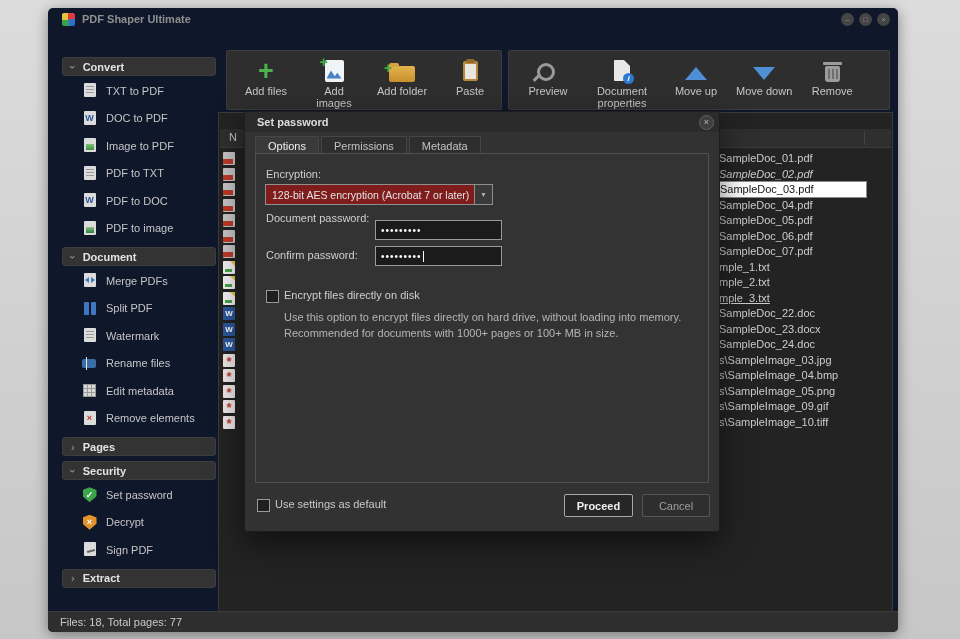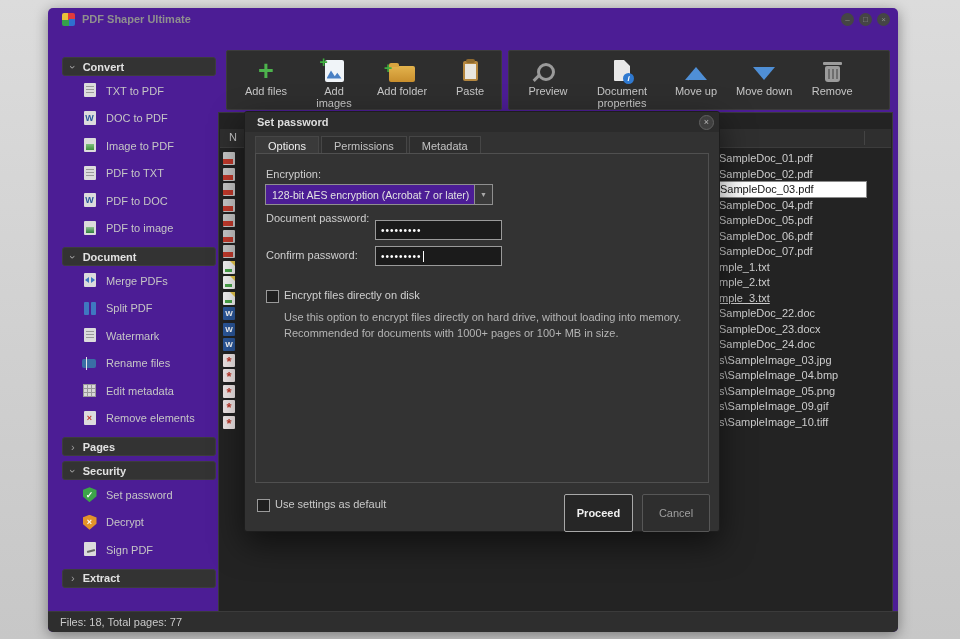--- a/index.html
+++ b/index.html
@@ -4,21 +4,21 @@
 <style>
   html,body{margin:0;padding:0}
   body{
     width:960px;height:639px;position:relative;overflow:hidden;
     background:linear-gradient(180deg,#dcdcdc 0%,#cfcfcf 60%,#c7c7c7 100%);
     font-family:"Liberation Sans",sans-serif;
     -webkit-font-smoothing:antialiased;
   }
   
   .app-window{position:absolute;left:48px;top:8px;width:850px;height:624px;
-    background:#4c1d95;border-radius:5px;box-shadow:0 3px 14px rgba(0,0,0,.4)}
+    background:#0f172a;border-radius:5px;box-shadow:0 3px 14px rgba(0,0,0,.4)}
   .titlebar{position:absolute;left:0;top:0;right:0;height:22px;display:flex;align-items:center;padding:0 8px;box-sizing:border-box}
   .logo{width:13px;height:13px;border-radius:2px;margin-left:6px;flex:none;
     background:conic-gradient(#e23b3b 0 25%,#2f6fd0 0 50%,#35a14b 0 75%,#e8c13a 0)}
   .title-text{margin-left:7px;font-size:11px;font-weight:bold;color:#8f8f8f}
   .win-controls{margin-left:auto;display:flex;gap:5px}
   .win-btn{width:13px;height:13px;border-radius:50%;background:#454545;color:#8f8f8f;
     font-size:8px;line-height:13px;text-align:center}
   .menubar{position:absolute;left:8px;top:22px;height:20px;display:flex;align-items:center}
   .menu-item{padding:2px 9px;font-size:11px;color:#c9c9c9}
   
@@ -109,40 +109,40 @@
     display:flex;align-items:center;padding:0 12px;box-sizing:border-box}
   .dialog-title{font-size:11px;font-weight:bold;color:#dedede}
   .dialog-close{position:absolute;right:5px;top:3px;width:15px;height:15px;border-radius:50%;background:#3f3f3f;
     border:1px solid #606060;color:#b8b8b8;font-size:9px;line-height:13px;text-align:center;box-sizing:border-box}
   .tabs{position:absolute;left:10px;top:24px;display:flex}
   .tab{height:17px;padding:0 12px;font-size:11px;color:#c2c2c2;display:flex;align-items:center;
     background:#2e2e2e;border:1px solid #464646;border-bottom:none;margin-right:2px}
   .tab.active{background:#3a3a3a;color:#efefef;height:18px}
   .tab-frame{position:absolute;left:10px;top:41px;width:452px;height:328px;border:1px solid #505050;background:#333}
   .enc-label{position:absolute;left:10px;top:14px;font-size:11px;color:#cfcfcf}
-  .dropdown{position:absolute;left:9px;top:30px;width:226px;height:19px;background:#4c1d95;border:1px solid #8f8f8f;
+  .dropdown{position:absolute;left:9px;top:30px;width:226px;height:19px;background:#7f1d1d;border:1px solid #8f8f8f;
     display:flex;align-items:center;box-sizing:content-box}
   .dropdown-value{flex:1;font-size:10.5px;color:#e2e2e2;padding:0 6px;white-space:nowrap;overflow:hidden}
   .dropdown-btn{width:17px;align-self:stretch;background:#3a3a3a;border-left:1px solid #8f8f8f;color:#aaa;
     font-size:7px;display:flex;align-items:center;justify-content:center}
   .pw-label-1{position:absolute;left:10px;top:58px;font-size:11px;color:#cfcfcf}
   .pw-label-2{position:absolute;left:10px;top:95px;font-size:11px;color:#cfcfcf}
   .pw-field{position:absolute;left:119px;width:115px;height:18px;background:#1b1b1b;border:1px solid #9a9a9a;
     color:#fff;font-size:10px;letter-spacing:1px;display:flex;align-items:center;padding:0 5px;box-sizing:content-box}
   .pw-field-1{top:66px}
   .pw-field-2{top:92px}
   .caret{display:inline-block;width:1px;height:11px;background:#fff;margin-left:1px}
   .chk{position:absolute;width:11px;height:11px;background:#1f1f1f;border:1px solid #9a9a9a}
   .chk-disk{left:10px;top:136px}
   .chk-disk-label{position:absolute;left:28px;top:135px;font-size:11px;color:#cfcfcf}
   .desc-1{position:absolute;left:28px;top:157px;font-size:11px;color:#b5b5b5}
   .desc-2{position:absolute;left:28px;top:173px;font-size:11px;color:#b5b5b5}
   .chk-default{left:12px;top:387px}
   .chk-default-label{position:absolute;left:30px;top:386px;font-size:11px;color:#c9c9c9}
-  .btn{position:absolute;top:382px;height:38px;font-size:11px;display:flex;align-items:center;justify-content:center;
+  .btn{position:absolute;top:382px;height:23px;font-size:11px;display:flex;align-items:center;justify-content:center;
     border-radius:2px;box-sizing:border-box}
   .btn-proceed{left:319px;width:69px;background:#262626;border:1px solid #a8a8a8;color:#f0f0f0;font-weight:bold}
   .btn-cancel{left:397px;width:68px;background:#2e2e2e;border:1px solid #575757;color:#9f9f9f}
 </style>
 </head>
 <body>
 
 <div class="app-window">
   <div class="titlebar">
     <span class="logo"></span>
@@ -337,21 +337,21 @@
         <div class="tool-label">Remove</div>
       </div>
     </div>
   <div class="file-panel">
     <div class="file-header">
       <span class="file-header-label">N</span>
     </div>
   <span class="fl-ic fl-pdf" style="top: 39px;"></span>
       <div class="file-row" style="top: 38px;">SampleDoc_01.pdf</div>
       <span class="fl-ic fl-pdf" style="top: 54.5px;"></span>
-      <div class="file-row" style="top: 53.5px;">SampleDoc_02.pdf</div>
+      <div class="file-row" style="top: 53.5px; font-style: italic;">SampleDoc_02.pdf</div>
       <span class="fl-ic fl-pdf" style="top: 70px;"></span>
       <div class="file-row selected" style="top: 69px;">SampleDoc_03.pdf</div>
       <span class="fl-ic fl-pdf" style="top: 85.5px;"></span>
       <div class="file-row" style="top: 84.5px;">SampleDoc_04.pdf</div>
       <span class="fl-ic fl-pdf" style="top: 101px;"></span>
       <div class="file-row" style="top: 100px;">SampleDoc_05.pdf</div>
       <span class="fl-ic fl-pdf" style="top: 116.5px;"></span>
       <div class="file-row" style="top: 115.5px;">SampleDoc_06.pdf</div>
       <span class="fl-ic fl-pdf" style="top: 132px;"></span>
       <div class="file-row" style="top: 131px;">SampleDoc_07.pdf</div>

